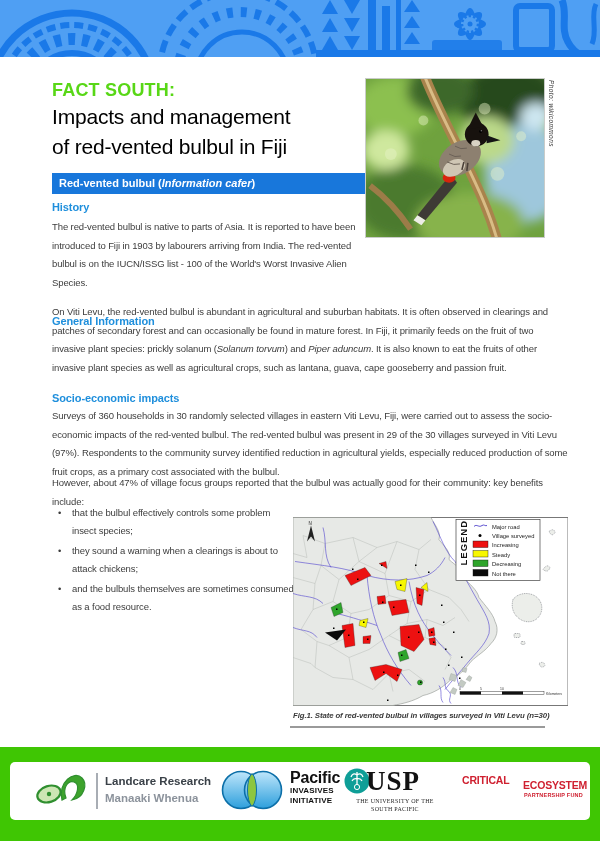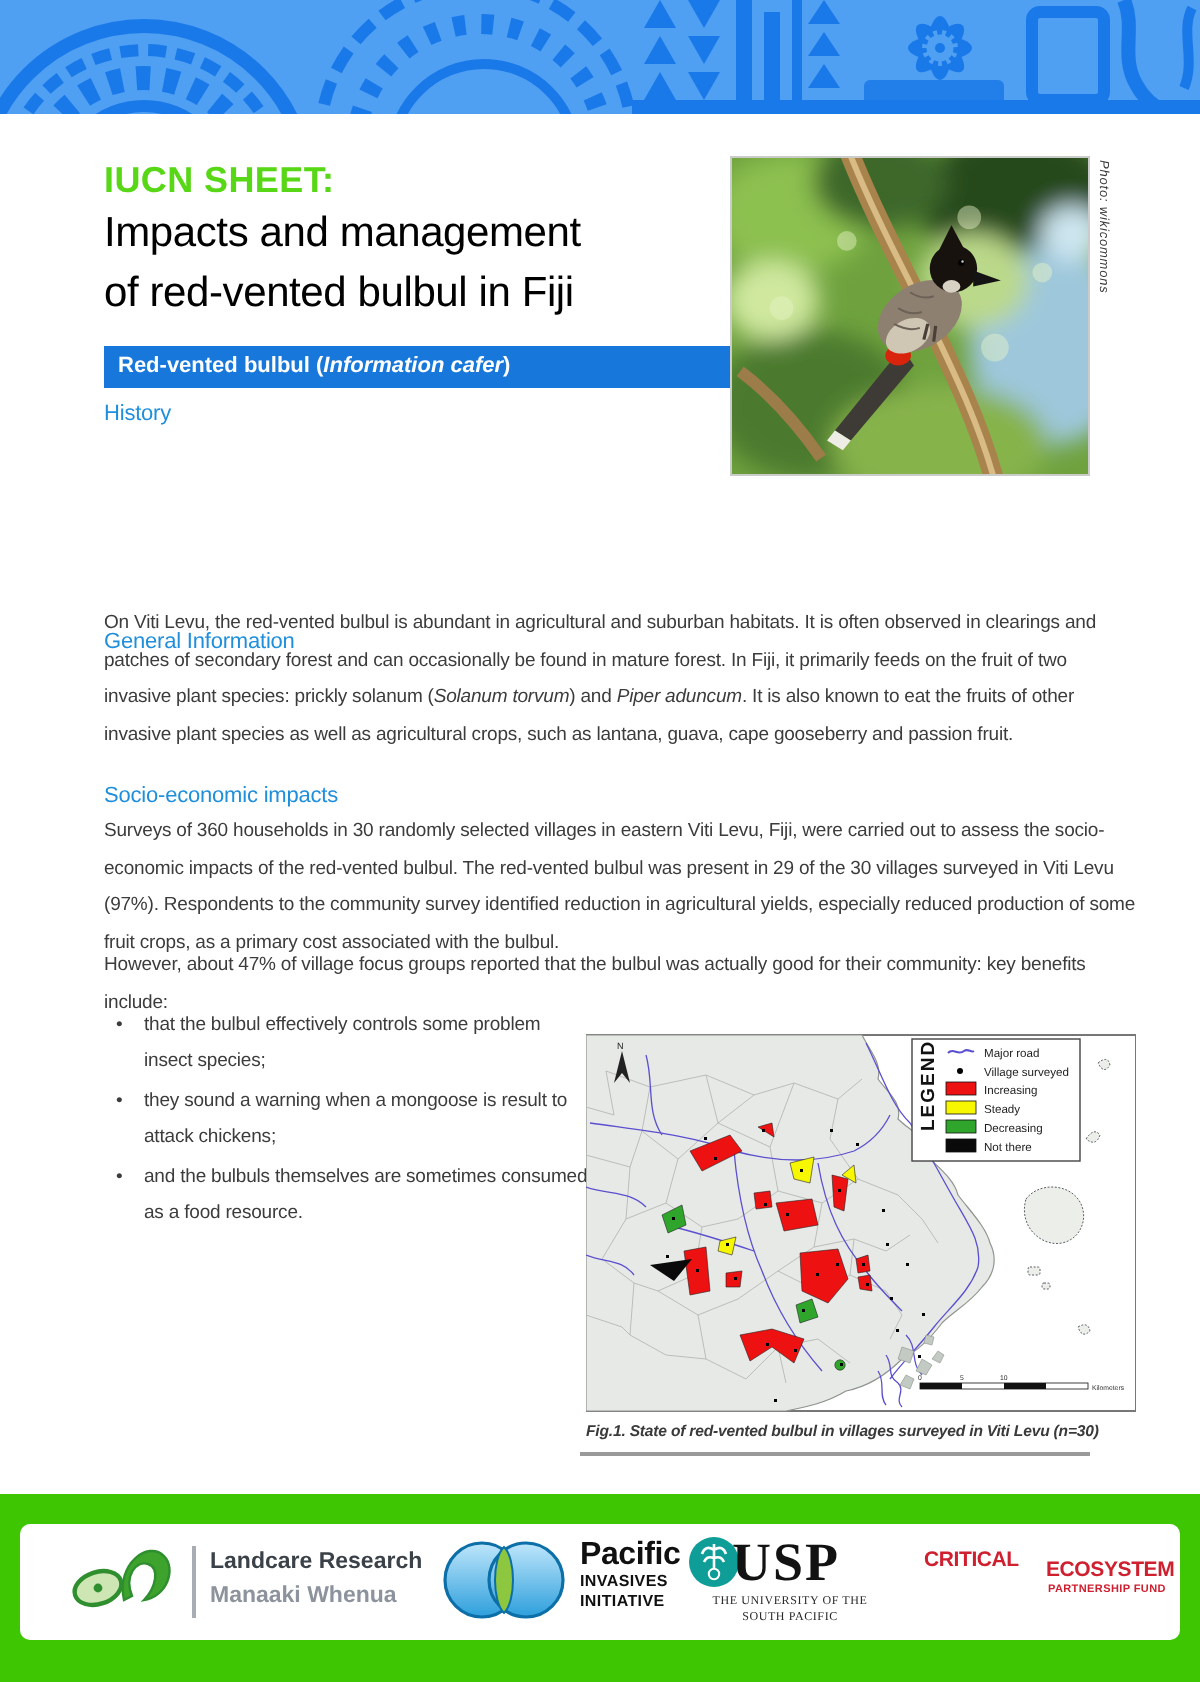--- a/index.html
+++ b/index.html
@@ -17,21 +17,21 @@
 
   
   .photo{left:365px;top:78px;width:180px;height:160px;border:1px solid #c9ccc9;background:#6fa23e;}
   .photo-credit{left:548px;top:80px;height:130px;writing-mode:vertical-rl;font-size:6.5px;font-style:italic;color:#3a3a3a;letter-spacing:.4px;}
 
   
   .banner{left:52px;top:173px;width:313px;height:21px;background:#1877db;color:#fff;
           font-size:11px;font-weight:700;line-height:21px;padding-left:7px;}
   .banner i{font-weight:700;}
 
-  .sec-h{font-size:11px;font-weight:400;color:#1f8fdc;letter-spacing:-.1px;}
+  .sec-h{font-size:11px;font-weight:700;color:#1f8fdc;letter-spacing:-.1px;}
   .body-p{font-size:9.5px;line-height:18.5px;color:#3c3c3c;letter-spacing:-.1px;text-align:left;}
   .body-p i{letter-spacing:-.1px;}
 
   .h-history{left:52px;top:201px;}
   .p-history{left:52px;top:218px;width:318px;}
   .h-general{left:52px;top:287px;margin-top:28px;}
   .p-general{left:52px;top:303px;width:517px;}
   .h-socio{left:52px;top:392px;}
   .p-socio1{left:52px;top:407px;width:517px;}
   .p-socio2{left:52px;top:474px;width:517px;}
@@ -113,21 +113,21 @@
       <rect x="432" y="40" width="70" height="17" rx="3" opacity=".85"></rect>
     </g>
     <g fill="none" stroke="#1a79e8">
       <rect x="516" y="6" width="36" height="44" stroke-width="6" rx="4"></rect>
       <path d="M562,0 C568,14 560,28 568,42 C572,50 578,54 584,57" stroke-width="7"></path>
       <path d="M596,4 C590,16 598,30 592,44" stroke-width="5"></path>
     </g>
     <rect x="316" y="50" width="284" height="7" fill="#1a79e8"></rect>
   </svg>
 
-  <div class="abs kicker">IUCN SHEET:</div>
+  <div class="abs kicker">FACT SOUTH:</div>
   <div class="abs title">
     <span>Impacts and management</span><br>
     <span>of red-vented bulbul in Fiji</span>
   </div>
 
   <svg class="abs photo" viewBox="0 0 180 160" xmlns="http://www.w3.org/2000/svg">
     <defs>
         <filter id="blur1" x="-40%" y="-40%" width="180%" height="180%">
           <feGaussianBlur stdDeviation="6"></feGaussianBlur>
         </filter>
@@ -170,32 +170,33 @@
       <circle cx="116" cy="53" r="1.6" fill="#000"></circle>
         <circle cx="116.6" cy="52.4" r=".6" fill="#cccccc"></circle>
       <path d="M97,92 L99,84 M102,93 L103,85" stroke="#4a4038" stroke-width="1.6"></path>
     </g>
   </svg>
   <div class="abs photo-credit">Photo: wikicommons</div>
 
   <div class="abs banner"><span>Red-vented bulbul (</span><i>Information cafer</i><span>)</span></div>
 
   <div class="abs sec-h h-history">History</div>
+  <p class="abs body-p p-history">The red-vented bulbul is native to parts of Asia. It is reported to have been introduced to Fiji in 1903 by labourers arriving from India. The red-vented bulbul is on the IUCN/ISSG list - 100 of the World's Worst Invasive Alien Species.</p>
 
   <div class="abs sec-h h-general">General Information</div>
   <p class="abs body-p p-general"><span>On Viti Levu, the red-vented bulbul is abundant in agricultural and suburban habitats. It is often observed in clearings and patches of secondary forest and can occasionally be found in mature forest. In Fiji, it primarily feeds on the fruit of two invasive plant species: prickly solanum (</span><i>Solanum torvum</i><span>) and </span><i>Piper aduncum</i><span>. It is also known to eat the fruits of other invasive plant species as well as agricultural crops, such as lantana, guava, cape gooseberry and passion fruit.</span></p>
 
   <div class="abs sec-h h-socio">Socio-economic impacts</div>
   <p class="abs body-p p-socio1">Surveys of 360 households in 30 randomly selected villages in eastern Viti Levu, Fiji, were carried out to assess the socio-economic impacts of the red-vented bulbul. The red-vented bulbul was present in 29 of the 30 villages surveyed in Viti Levu (97%). Respondents to the community survey identified reduction in agricultural yields, especially reduced production of some fruit crops, as a primary cost associated with the bulbul.</p>
   <p class="abs body-p p-socio2">However, about 47% of village focus groups reported that the bulbul was actually good for their community: key benefits include:</p>
 
   <div class="abs leftcol">
     <ul>
       <li>that the bulbul effectively controls some problem insect species;</li>
-      <li>they sound a warning when a mongoose is result to attack chickens;</li>
+      <li>they sound a warning when a clearings is about to attack chickens;</li>
       <li>and the bulbuls themselves are sometimes consumed as a food resource.</li>
     </ul>
   </div>
 
   <svg class="abs mapfig" viewBox="0 0 275 188" xmlns="http://www.w3.org/2000/svg">
     <rect x="0" y="0" width="275" height="188" fill="#ffffff" stroke="#777" stroke-width="1"></rect>
     <path d="M0,0 L138,0 C142,8 148,14 146,22 C152,30 158,34 156,42 C162,48 172,52 170,60 C176,66 184,72 186,80 C192,88 200,96 202,104 C206,112 204,120 198,126 C192,134 184,138 178,144 C172,152 166,158 158,162 C150,170 140,176 130,178 C120,184 110,186 100,188 L0,188 Z" fill="#e7e9e6" stroke="#8f948f" stroke-width=".6"></path>
     <g fill="none" stroke="#b4b8b2" stroke-width=".45">
       <path d="M10,18 L32,26 L28,48 L46,62 L40,84 L58,96"></path>
       <path d="M32,26 L60,20 L84,30 L104,24 L126,32 L138,22"></path>

